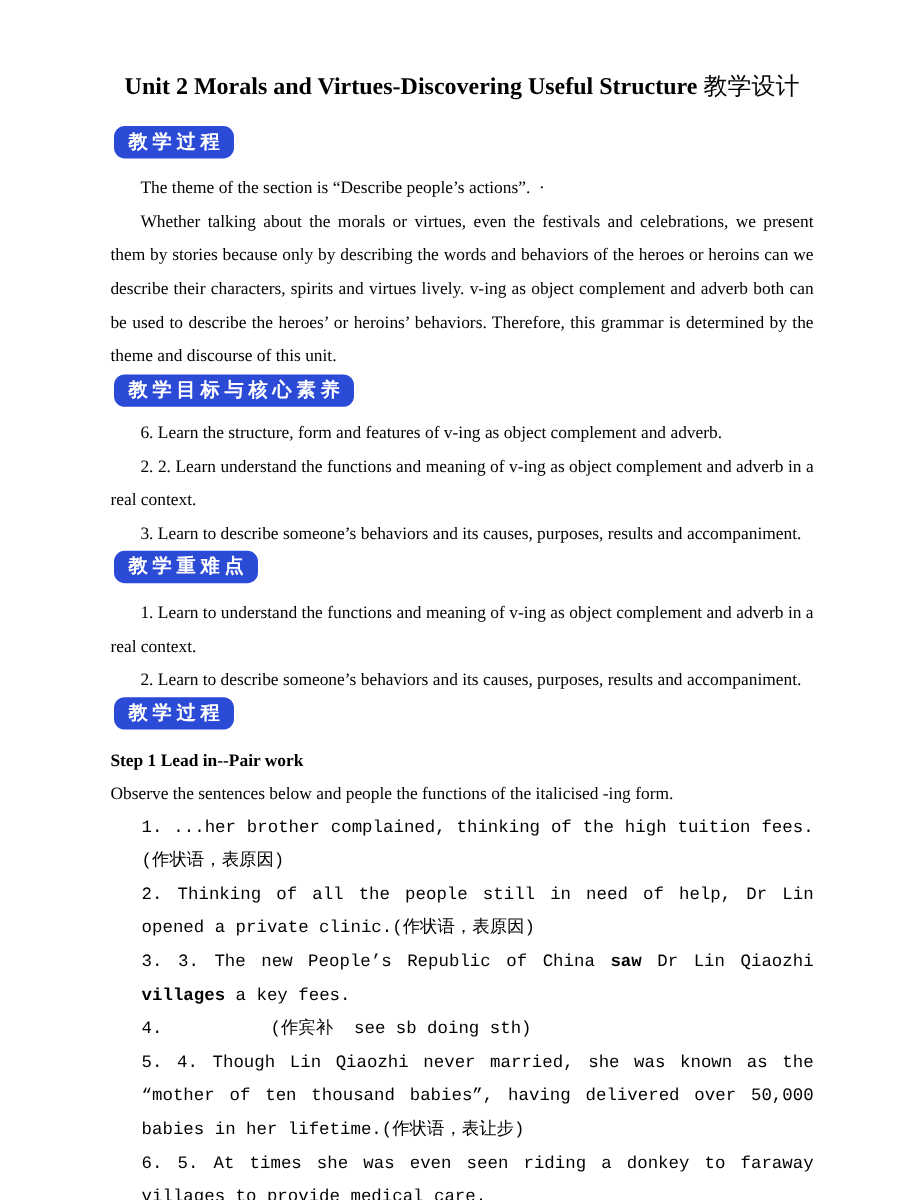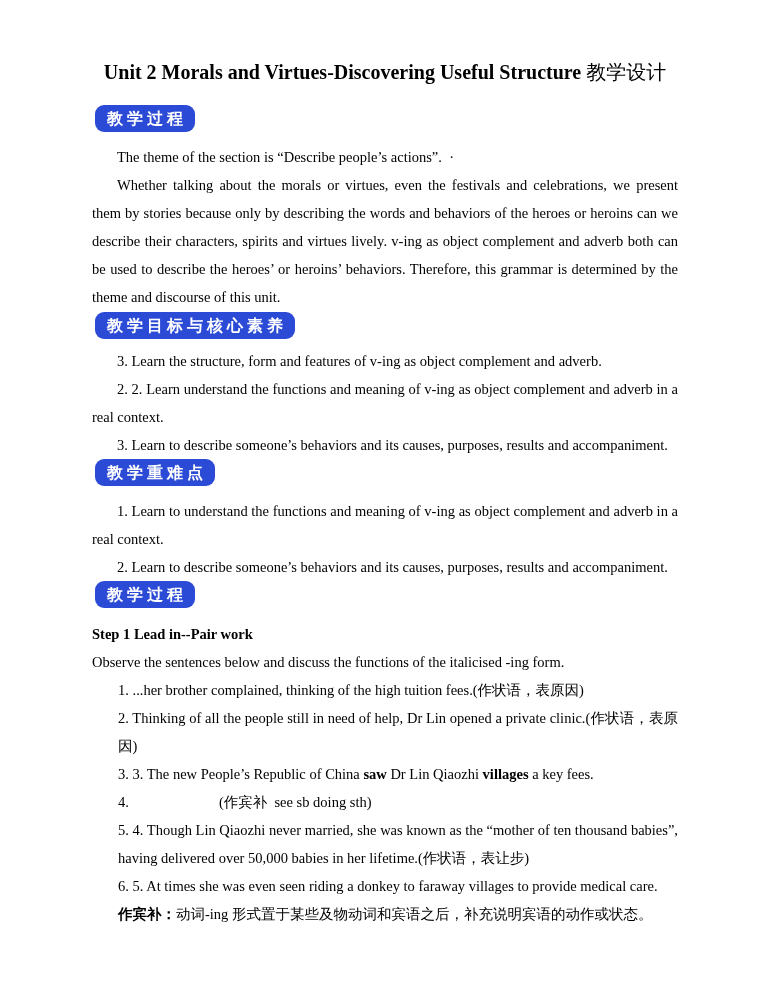--- a/index.html
+++ b/index.html
@@ -23,21 +23,21 @@
   .r1 { margin-top:17px; }
   .r2 { margin-top:1px; }
   .r3 { margin-top:0; }
   .r4 { margin-top:0; }
   .p1 { margin-top:11px; }
   .indent { text-indent:25px; }
   .just { text-align:justify; }
   .goals { margin-top:8px; }
   .focus { margin-top:11px; }
   .step-heading { font-weight:bold; margin-top:12px; }
-  .ex-item { padding-left:26px; text-align:justify; }
+  .ex-item { padding-left:26px; text-align:justify;font-family:Liberation Mono, monospace; }
   .note-gap { margin-left:90px; }
   .b { font-weight:bold; }
 </style>
 </head>
 <body>
 
 <div class="page">
 
   <h1 class="title"><span>Unit 2 Morals and Virtues-Discovering Useful Structure</span><span class="title-cn">教学设计</span></h1>
 
@@ -46,40 +46,40 @@
   </div>
 
   <p class="indent p1">The theme of the section is “Describe people’s actions”.&nbsp; ·</p>
   <p class="indent just">Whether talking about the morals or virtues, even the festivals and celebrations, we present them by stories because only by describing the words and behaviors of the heroes or heroins can we describe their characters, spirits and virtues lively. v-ing as object complement and adverb both can be used to describe the heroes’ or heroins’ behaviors. Therefore, this grammar is determined by the theme and discourse of this unit.</p>
 
   <div class="badge-row r2">
     <span class="badge">教学目标与核心素养</span>
   </div>
 
   <div class="goals">
-    <p class="indent just">3. Learn the structure, form and features of v-ing as object complement and adverb.</p>
+    <p class="indent just">6. Learn the structure, form and features of v-ing as object complement and adverb.</p>
     <p class="indent just">2. 2. Learn understand the functions and meaning of v-ing as object complement and adverb in a real context.</p>
     <p class="indent just">3. Learn to describe someone’s behaviors and its causes, purposes, results and accompaniment.</p>
   </div>
 
   <div class="badge-row r3">
     <span class="badge">教学重难点</span>
   </div>
 
   <div class="focus">
     <p class="indent just">1. Learn to understand the functions and meaning of v-ing as object complement and adverb in a real context.</p>
     <p class="indent just">2. Learn to describe someone’s behaviors and its causes, purposes, results and accompaniment.</p>
   </div>
 
   <div class="badge-row r4">
     <span class="badge">教学过程</span>
   </div>
 
   <p class="step-heading">Step 1 Lead in--Pair work</p>
-  <p>Observe the sentences below and discuss the functions of the italicised -ing form.</p>
+  <p>Observe the sentences below and people the functions of the italicised -ing form.</p>
 
   <p class="ex-item">1. ...her brother complained, thinking of the high tuition fees.(作状语，表原因)</p>
   <p class="ex-item">2. Thinking of all the people still in need of help, Dr Lin opened a private clinic.(作状语，表原因)</p>
 
   <p class="ex-item"><span>3. 3. The new People’s Republic of China </span><span class="b">saw</span><span> Dr Lin Qiaozhi </span><span class="b">villages</span><span> a key fees.</span></p>
 
   <p class="ex-item"><span>4.</span><span class="note-gap">(作宾补&nbsp; see sb doing sth)</span></p>
 
   <p class="ex-item">5. 4. Though Lin Qiaozhi never married, she was known as the “mother of ten thousand babies”, having delivered over 50,000 babies in her lifetime.(作状语，表让步)</p>
   <p class="ex-item">6. 5. At times she was even seen riding a donkey to faraway villages to provide medical care.</p>

